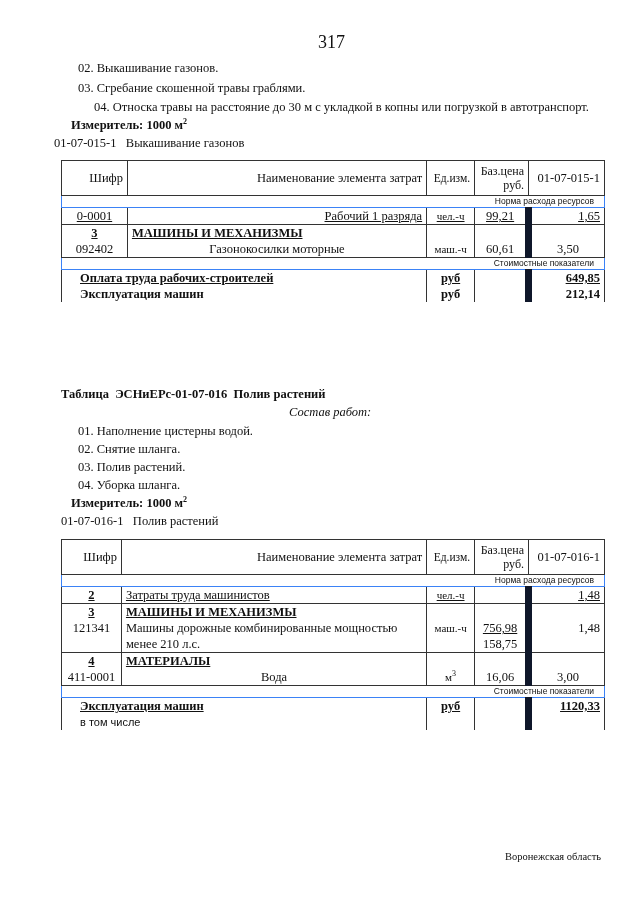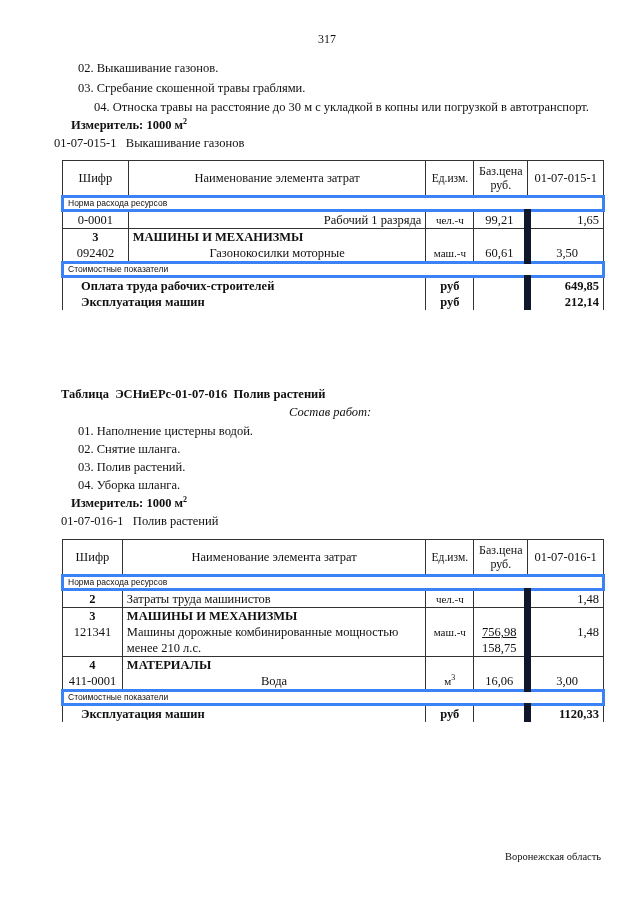--- a/index.html
+++ b/index.html
@@ -12,43 +12,43 @@
   .bold { font-weight: bold; }
   .ital { font-style: italic; }
   sup { font-size: 8px; vertical-align: 5px; line-height: 0; }
 
   table.est {
     position: absolute; border-collapse: collapse;
     font-family: "Liberation Serif", "DejaVu Serif", serif;
     font-size: 12.5px;
   }
   table.est td { padding: 0 4px; vertical-align: top; line-height: 16px; }
-  table.est .hdr td { border: 1px solid #333; vertical-align: middle; text-align: center; height: 34px; line-height: 14px; margin-top: 48px; }
+  table.est .hdr td { border: 1px solid #333; vertical-align: middle; text-align: right; height: 34px; line-height: 14px; margin-top: 48px; }
   table.est .hdr td.price { font-size: 12px; }
   .sub td.subcell {
-    border: 3px solid #3b82f6; 
+    border: 1px solid #3b82f6; text-align: right;
     font-family: "Liberation Sans", "DejaVu Sans", sans-serif; font-size: 8.5px; line-height: 11px; height: 11px;
     padding-right: 10px;
   }
   .c1 { border-left: 1px solid #333; border-right: 1px solid #333; text-align: center; }
   .c2 { border-right: 1px solid #333; text-align: left; }
   .c3 { border-right: 1px solid #333; text-align: center; font-size: 11px; }
   .c4 { border-right: 7px solid #0f172a; text-align: center; }
   .c5 { border-right: 1px solid #333; text-align: right; }
-  .top td { border-top: 1px solid #333; }
+  .top td { border-top: 1px solid #333; text-decoration: underline; }
   .bot td { border-bottom: 1px solid #333; text-align: center; }
   .sum-label { border-left: 1px solid #333; border-right: 1px solid #333; font-weight: bold; padding-left: 18px !important; }
   .sum-plain { border-left: 1px solid #333; border-right: 1px solid #333; padding-left: 18px !important; }
   .u { text-decoration: underline; }
   .tiny { font-family: "Liberation Sans", "DejaVu Sans", sans-serif; font-size: 11px; }
 </style>
 </head>
 <body>
 
-<div class="abs" style="left:318px; top:32px; font-size:12px;">317</div>
+<div class="abs" style="left:318px; top:32px; font-size:18px;">317</div>
 
 <div class="abs" style="left:78px; top:61px;">02. Выкашивание газонов.</div>
 <div class="abs" style="left:78px; top:81px;">03. Сгребание скошенной травы граблями.</div>
 <div class="abs" style="left:78px; top:100px;margin-left:16px;">04. Относка травы на расстояние до 30 м с укладкой в копны или погрузкой в автотранспорт.</div>
 <div class="abs bold" style="left:71px; top:118px;">
   <span>Измеритель: 1000 м</span><sup>2</sup>
 </div>
 <div class="abs" style="left:54px; top:136px; white-space:pre;">01-07-015-1   Выкашивание газонов</div>
 
 <table class="est" style="left:61px; top:160px; width:544px;">
@@ -176,16 +176,22 @@
   </tr>
   <tr class="sub">
     <td colspan="5" class="subcell">Стоимостные показатели</td>
   </tr>
   <tr class="top">
     <td colspan="2" class="sum-label">Эксплуатация машин</td>
     <td class="c3 bold" style="font-size:12.5px;">руб</td>
     <td class="c4"></td>
     <td class="c5 bold">1120,33</td>
   </tr>
+  <tr>
+    <td colspan="2" class="sum-plain tiny">в том числе</td>
+    <td class="c3"></td>
+    <td class="c4"></td>
+    <td class="c5"></td>
+  </tr>
 </tbody>
   </table>
 
 <div class="abs" style="left:505px; top:851px; font-size:10.5px;">Воронежская область</div>
 
 </body></html>

